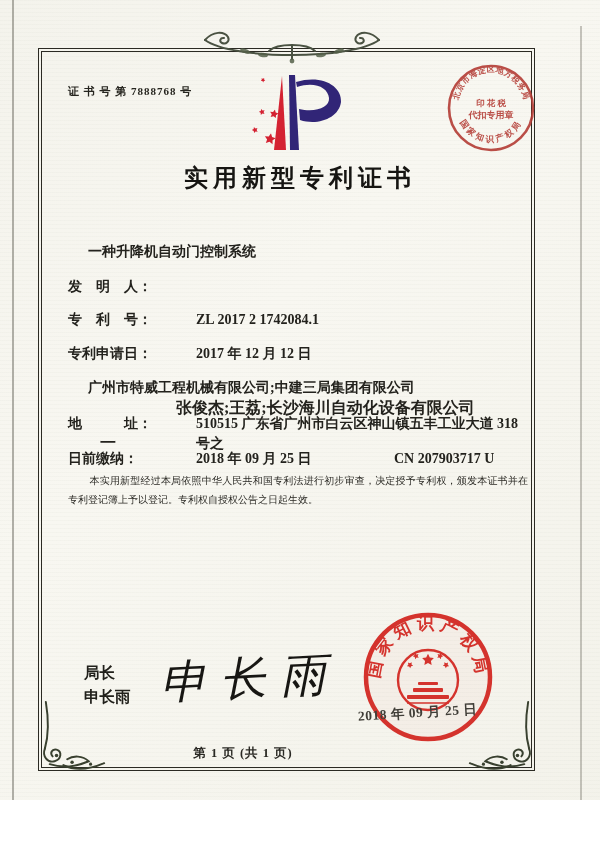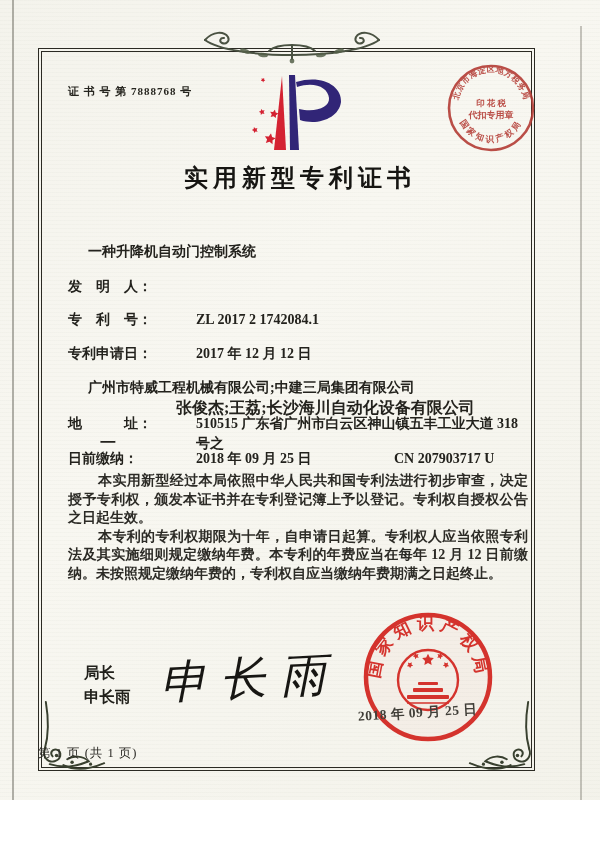--- a/index.html
+++ b/index.html
@@ -40,39 +40,39 @@
     font-size:14px;font-weight:700;color:#23221d;line-height:20px;
   }
   .row .lbl{flex:none;width:108px;}
   .row .val{flex:1;margin-left:20px;}
   .row .val-fixed{flex:none;width:178px;}
   .hang-line{
     position:absolute;font-size:16px;font-weight:700;color:#23221d;line-height:20px;
   }
   .paras{
     position:absolute;left:68px;top:472px;width:460px;
-    font-size:14px;line-height:18.6px;font-weight:700;color:#2c2b26;
+    font-size:10px;line-height:18.6px;font-weight:400;color:#2c2b26;
     text-align:justify;
   }
   .paras p{margin:0;text-indent:2.15em;}
   .director-label{position:absolute;left:84px;font-size:15.5px;font-weight:700;color:#21201b;}
   .signature{
     position:absolute;left:160px;top:648px;font-size:46px;font-weight:500;
     font-style:italic;letter-spacing:14px;color:#171613;
     transform:rotate(-3deg);white-space:nowrap;
   }
   .grant-seal{position:absolute;left:360px;top:608px;width:136px;height:138px;opacity:.93;}
   .seal-date{
     position:absolute;left:358px;top:704px;width:120px;
     font-size:13.5px;font-weight:700;color:#403e38;letter-spacing:.5px;
     transform:rotate(-3.5deg);
   }
   .footer-page{
-    position:absolute;left:38px;top:745px;width:410px;
-    font-size:12.5px;font-weight:400;color:#2a2924;letter-spacing:1px;
+    position:absolute;left:38px;top:745px;width:410px;text-align:center;
+    font-size:12.5px;font-weight:700;color:#2a2924;letter-spacing:1px;
   }
   .bottom-bar{position:absolute;left:0;top:800px;width:600px;height:56px;background:#ffffff;}
   .red{fill:#d2251f;}
   text{user-select:none;}
 </style>
 </head>
 <body>
 
 <div class="stage">
 
@@ -187,21 +187,20 @@
   </div>
   <div class="hang-line" style="left:100px;top:433px">一</div>
   <div class="row" style="top:449px">
     <span class="lbl">日前缴纳：</span>
     <span class="val val-fixed">2018 年 09 月 25 日</span>
     <span class="val">CN 207903717 U</span>
   </div>
 
   <div class="paras">
     <p>本实用新型经过本局依照中华人民共和国专利法进行初步审查，决定授予专利权，颁发本证书并在专利登记簿上予以登记。专利权自授权公告之日起生效。</p>
-    <p>本专利的专利权期限为十年，自申请日起算。专利权人应当依照专利法及其实施细则规定缴纳年费。本专利的年费应当在每年 12 月 12 日前缴纳。未按照规定缴纳年费的，专利权自应当缴纳年费期满之日起终止。</p>
   </div>
 
   <div class="director-label" style="top:663px">局长</div>
   <div class="director-label" style="top:687px">申长雨</div>
   <div class="signature">申长雨</div>
 
   <svg class="grant-seal" viewBox="0 0 136 138">
     <defs>
       <path id="sealArc" d="M22.9,85.4 A48,48 0 1 1 113.1,85.4"></path>
     </defs>

